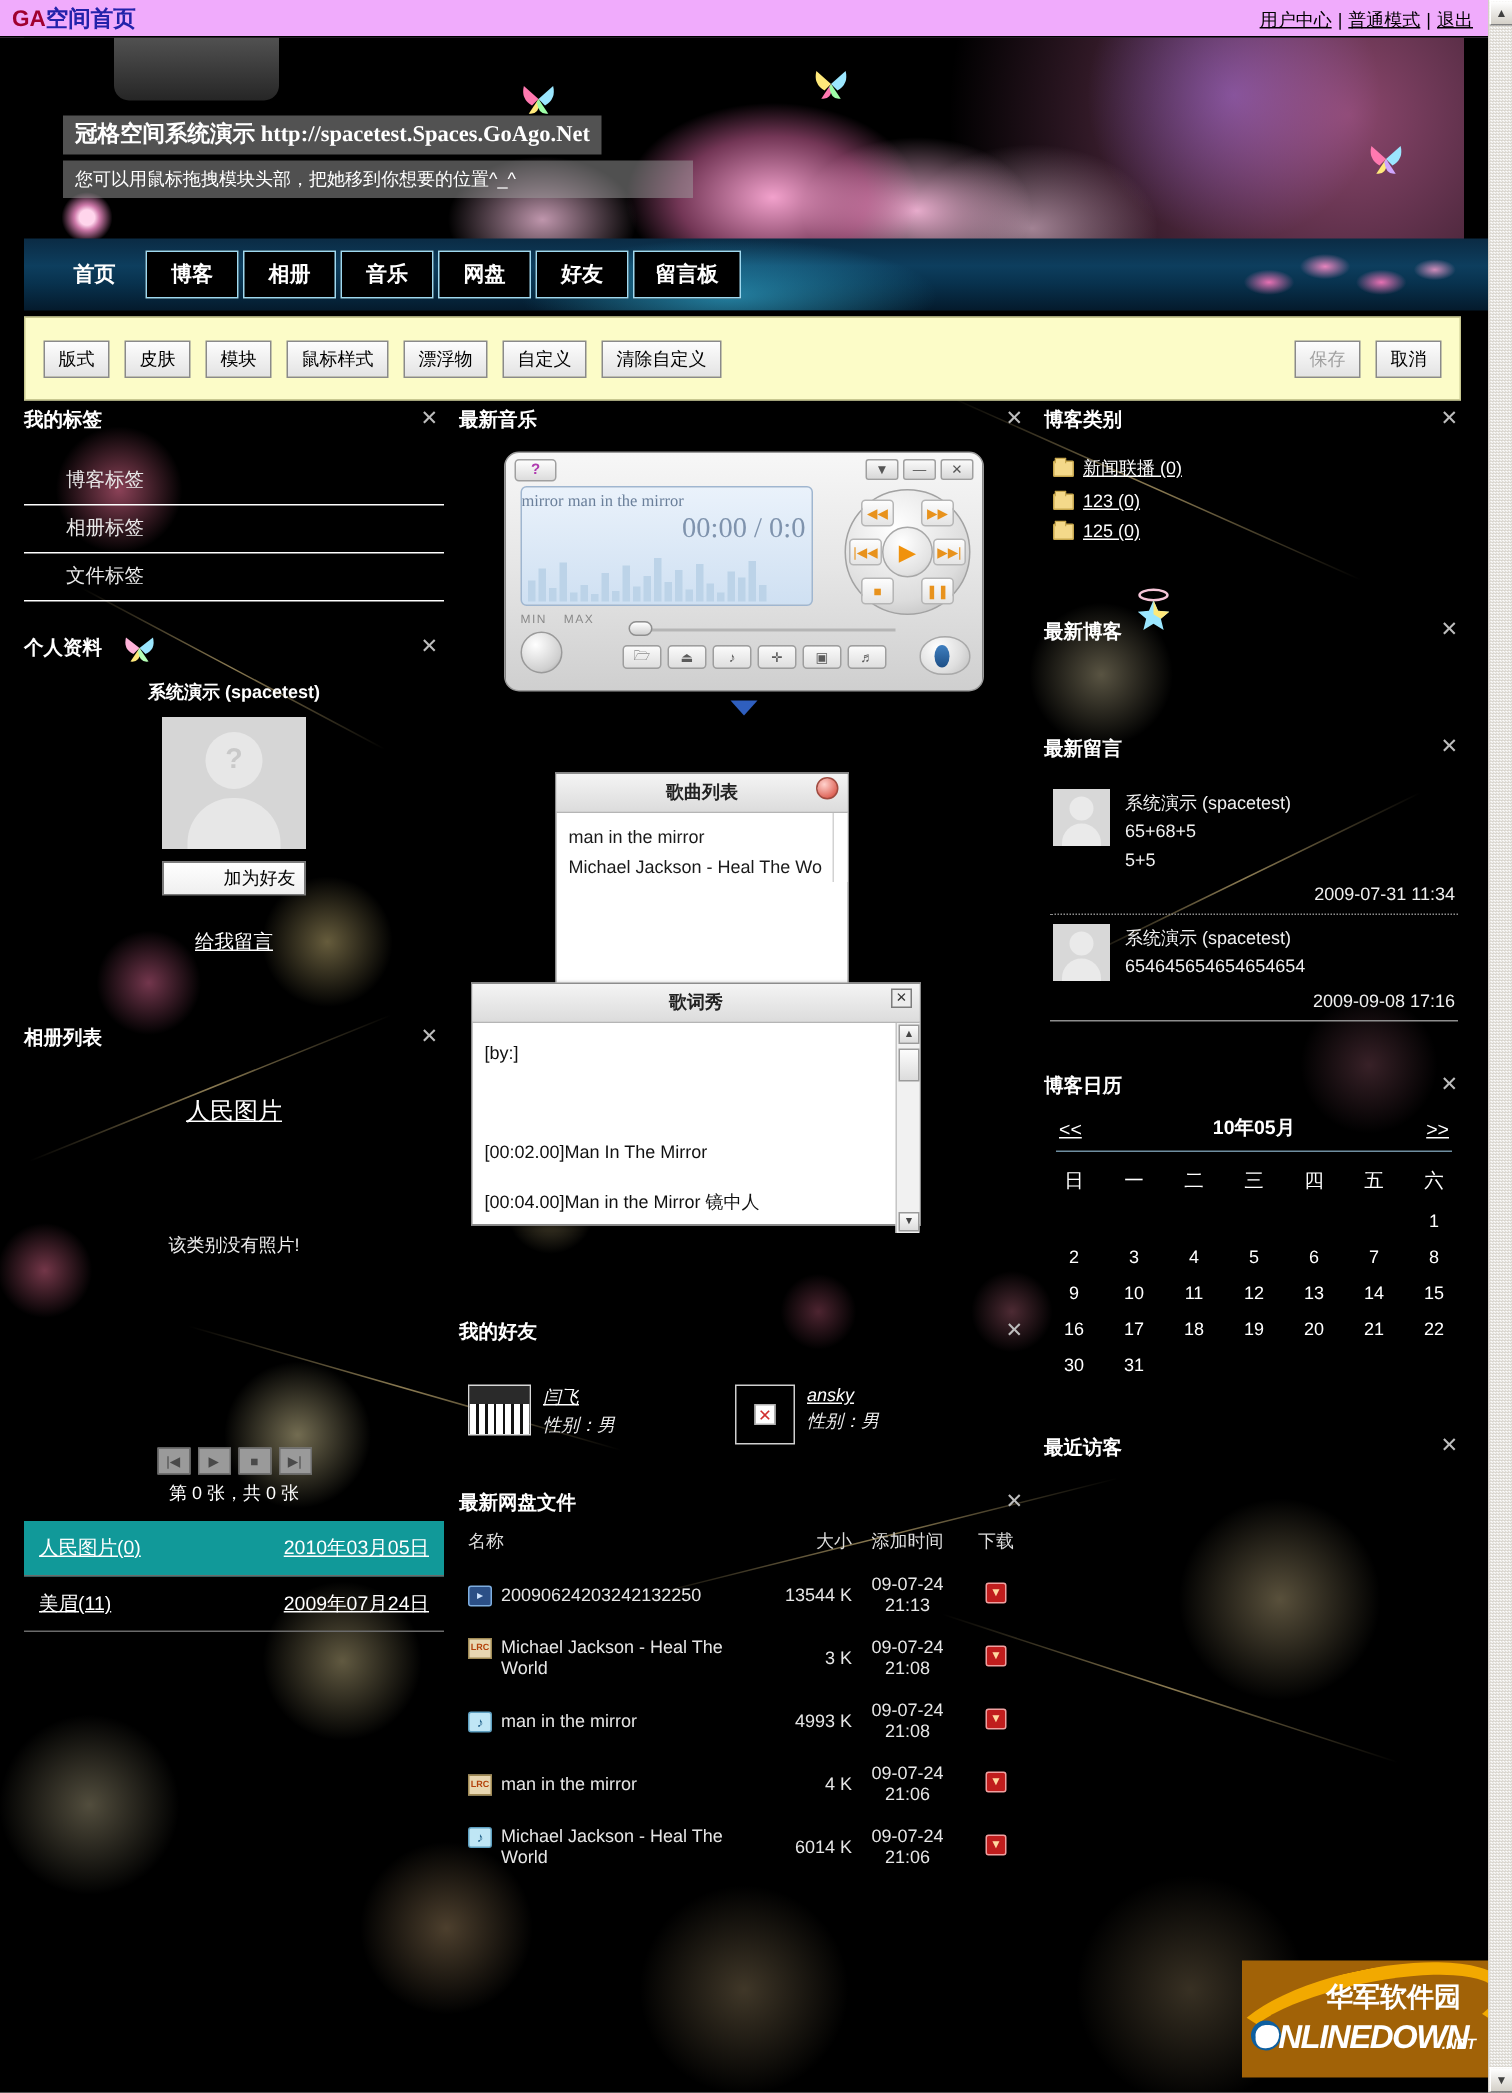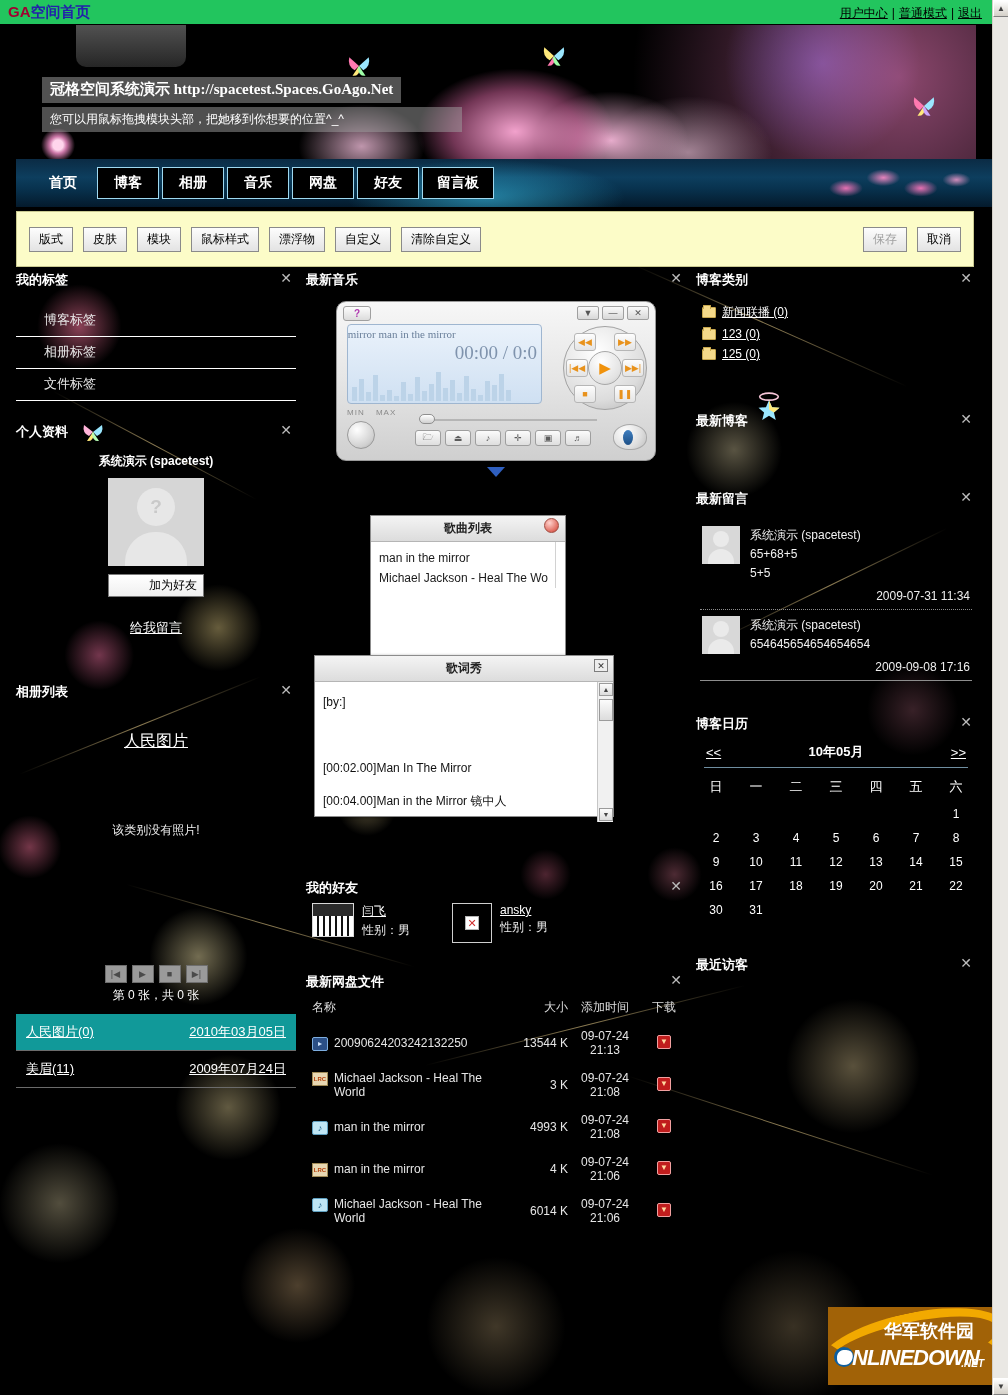--- a/index.html
+++ b/index.html
@@ -9,21 +9,21 @@
     background:#ffffff;
     font-family:"Liberation Sans", "DejaVu Sans", sans-serif;
     font-size:12px;
     overflow:hidden;
     position:relative;
   }
 
   
   #topbar {
     position:absolute; left:0; top:0; width:992px; height:25px;
-    background:#22c55e; border-bottom:1px solid #000;
+    background:#f0abfc; border-bottom:1px solid #000;
   }
   #logo {
     position:absolute; left:8px; top:3px;
     font-weight:bold; font-size:15px; letter-spacing:0px;
   }
   #logo .ga { color:#a00030; }
   #logo .cn { color:#2222aa; }
   #toplinks {
     position:absolute; right:10px; top:5px;
     font-size:12px; color:#000;
@@ -373,21 +373,21 @@
     display:flex; align-items:center; justify-content:center; font-size:7px; color:#444;
   }
   .lyr-scroll .ar.up { top:1px; }
   .lyr-scroll .ar.down { bottom:1px; }
   .lyr-scroll .th {
     position:absolute; left:1px; top:17px; width:14px; height:22px;
     background:linear-gradient(#fcfcfc,#dcdcdc); border:1px solid #9b9b9b;
   }
 
   
-  .friends { display:flex; gap:42px; margin-top:2px; padding-left:6px; }
+  .friends { display:flex; gap:80px; margin-top:22px; padding-left:6px;font-style:italic; }
   .friend { display:flex; gap:8px; }
   .friend .thumb { width:42px; height:34px; border:1px solid #d8d8d8; overflow:hidden; }
   .friend .piano {
     width:100%; height:100%;
     background:
       linear-gradient(180deg,#2a2a2a 0 38%, #ffffff 38% 100%);
     position:relative;
   }
   .friend .piano::after {
     content:""; position:absolute; left:0; bottom:0; width:100%; height:62%;

